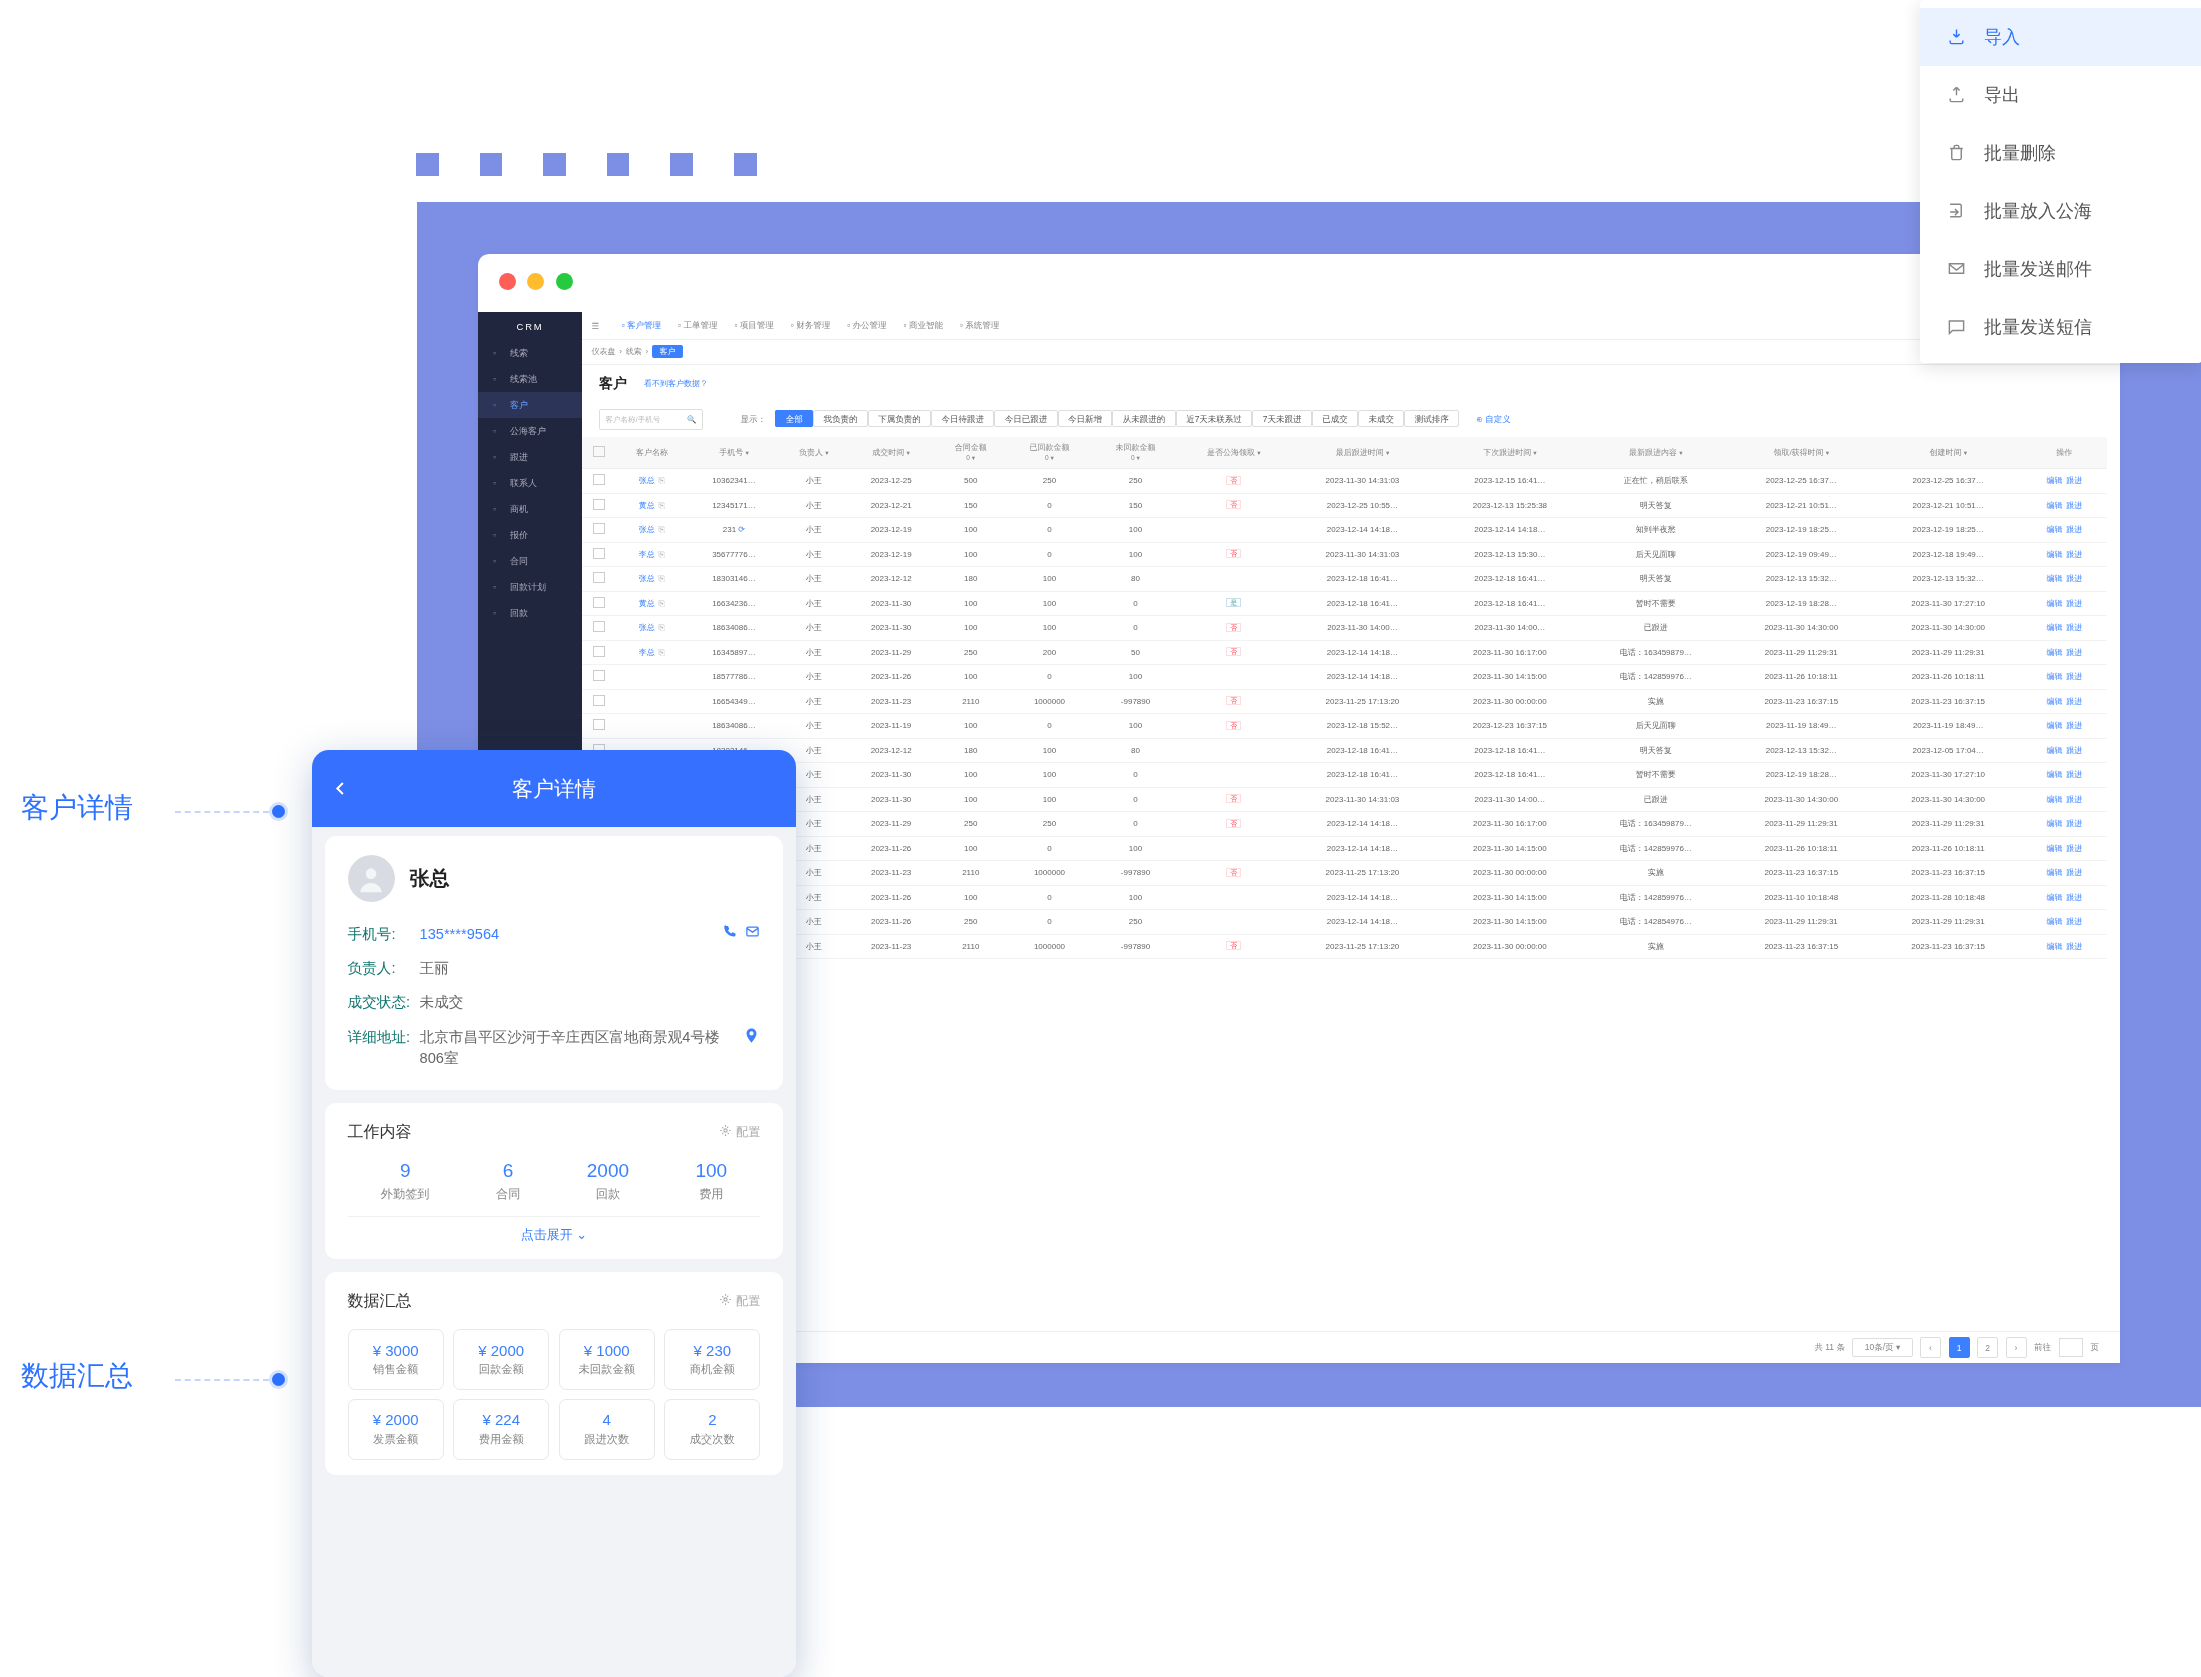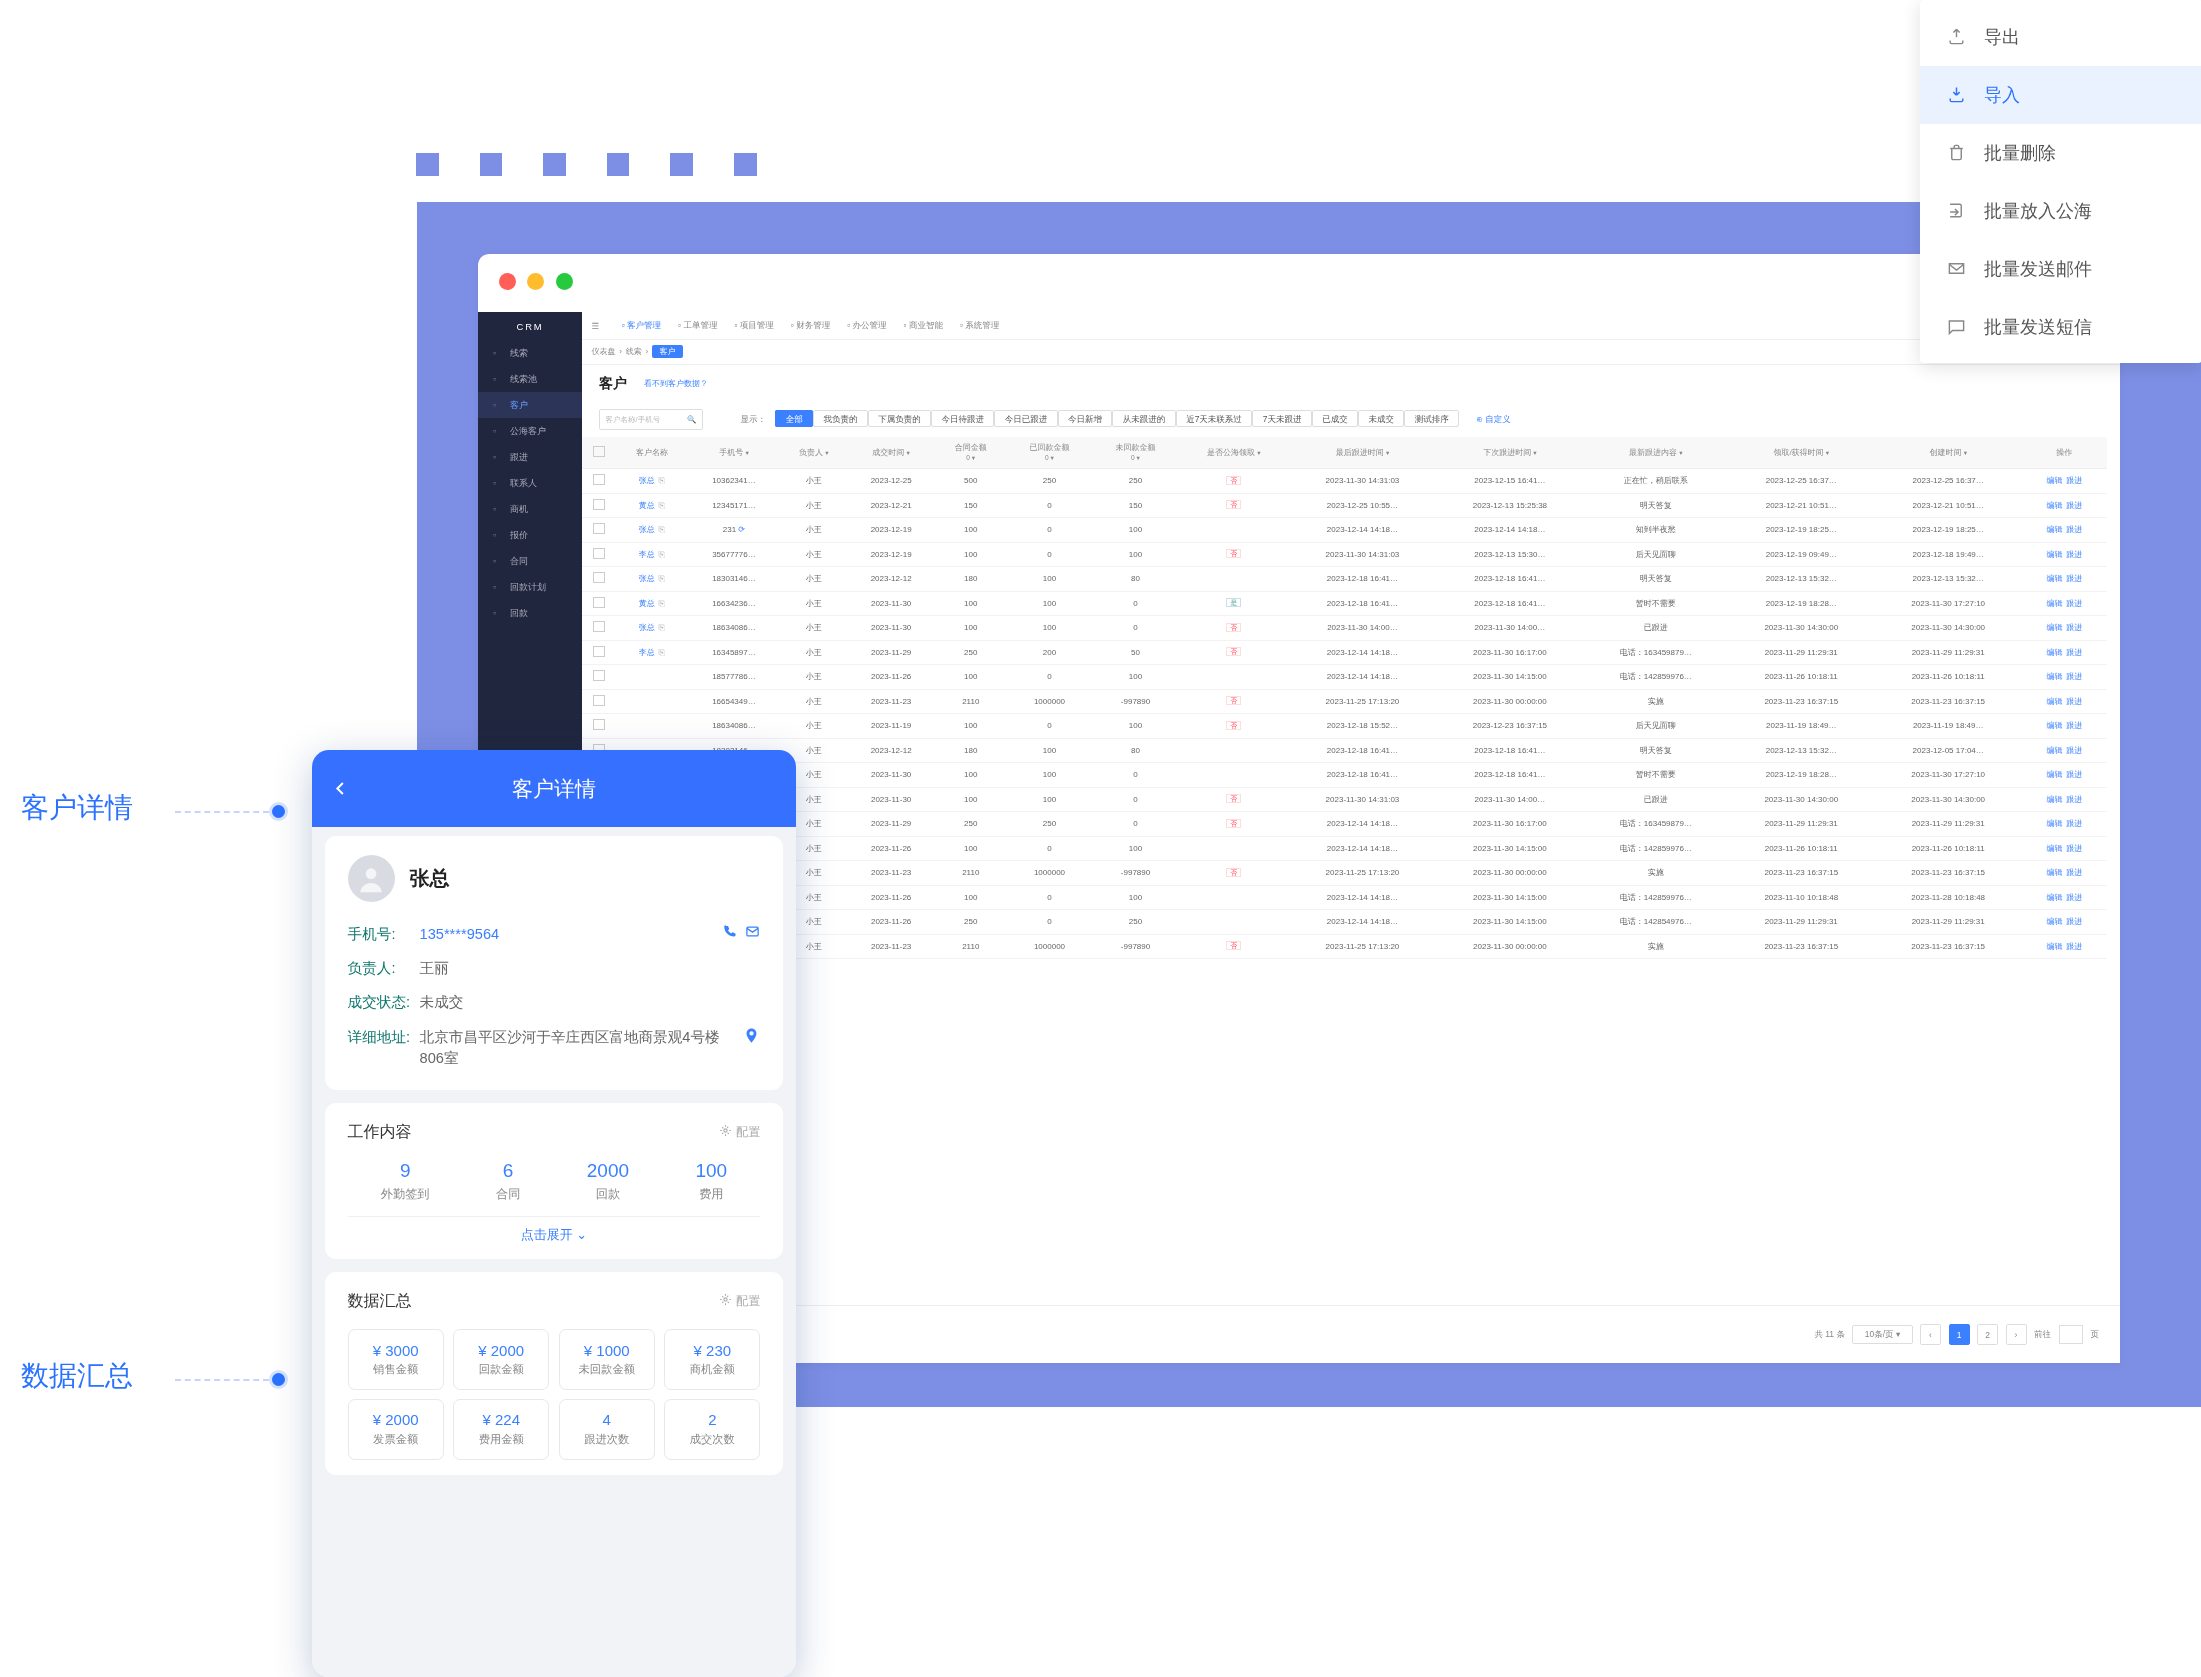--- a/index.html
+++ b/index.html
@@ -48,21 +48,21 @@
   table { width: 1525px; border-collapse: collapse; font-size:8px; }
   th { background:#f8f8f8; color:#888; font-weight:400; height:32px; border-bottom:0.9px solid #eee; text-align:center; padding:0 3.8px; white-space:nowrap; }
   th .sub { font-size:6.6px; }
   td { height:24.5px; border-bottom:0.9px solid #f2f2f2; text-align:center; color:#666; white-space:nowrap; padding:0 3.8px; }
   td.name a { color:#3a80ff; text-decoration:none; margin-right:3.8px; }
   .tag-no { color:#f56; border:0.9px solid #fdd; padding:0 2.8px; font-size:7px; }
   .tag-yes { color:#5a9; border:0.9px solid #cde; padding:0 2.8px; font-size:7px; }
   .op a { color:#3a80ff; margin:0 1.9px; text-decoration:none; }
   .chk { width:11.3px; height:11.3px; border:0.9px solid #ccc; display:inline-block; }
 
-  .pager { height:58px; display:flex; align-items:center; justify-content:flex-end; padding:0 21px; gap:7.5px; font-size:8.5px; color:#888; border-top:0.9px solid #eee; }
+  .pager { height:32px; display:flex; align-items:center; justify-content:flex-end; padding:0 21px; gap:7.5px; font-size:8.5px; color:#888; border-top:0.9px solid #eee; }
   .pager .sel { border:0.9px solid #ddd; padding:2.8px 11.3px; border-radius:1.9px; }
   .pager .pg { width:21px; height:21px; border:0.9px solid #ddd; display:flex; align-items:center; justify-content:center; border-radius:1.9px; cursor:pointer; }
   .pager .pg.active { background:#3a80ff; color:#fff; border-color:#3a80ff; }
   .pager input { width:24.5px; height:19px; border:0.9px solid #ddd; text-align:center; }
 
   
   .dropmenu { position:absolute; right:0; top:0; width:282px; background:#fff; box-shadow:0 3.8px 19px rgba(0,0,0,.12); border-radius:3.8px; padding:7.5px 0; font-size:18px; color:#555; z-index:10; }
   .dropmenu .row { height:58px; display:flex; align-items:center; padding:0 26px; gap:17px; cursor:pointer; }
   .dropmenu .row.active { background:#eaf2ff; color:#2a72ff; }
   .dropmenu .row i { width:21px; height:21px; display:flex; align-items:center; justify-content:center; font-style:normal; }
@@ -120,35 +120,35 @@
     <span class="line"></span>
     <span class="knob"></span>
   </div>
 <div class="callout" style="left:21px; top:1357px;">数据汇总</div>
 <div class="callout-line" style="left:175px; top:1375px;">
     <span class="line"></span>
     <span class="knob"></span>
   </div>
 
 <div class="dropmenu">
+  <div class="row active">
+      <i>
+        <svg class="ic" viewBox="0 0 24 24">
+          <path d="M12 3v10m0 0l-4-4m4 4l4-4M4 17v2a2 2 0 002 2h12a2 2 0 002-2v-2"></path>
+        </svg>
+      </i>
+      <span>导入</span>
+    </div>
   <div class="row">
       <i>
         <svg class="ic" viewBox="0 0 24 24">
           <path d="M12 13V3m0 0L8 7m4-4l4 4M4 17v2a2 2 0 002 2h12a2 2 0 002-2v-2"></path>
         </svg>
       </i>
       <span>导出</span>
-    </div>
-  <div class="row active">
-      <i>
-        <svg class="ic" viewBox="0 0 24 24">
-          <path d="M12 3v10m0 0l-4-4m4 4l4-4M4 17v2a2 2 0 002 2h12a2 2 0 002-2v-2"></path>
-        </svg>
-      </i>
-      <span>导入</span>
     </div>
   <div class="row">
       <i>
         <svg class="ic" viewBox="0 0 24 24">
           <path d="M4 7h16M9 7V5a2 2 0 012-2h2a2 2 0 012 2v2m3 0v12a2 2 0 01-2 2H8a2 2 0 01-2-2V7"></path>
         </svg>
       </i>
       <span>批量删除</span>
     </div>
   <div class="row">

